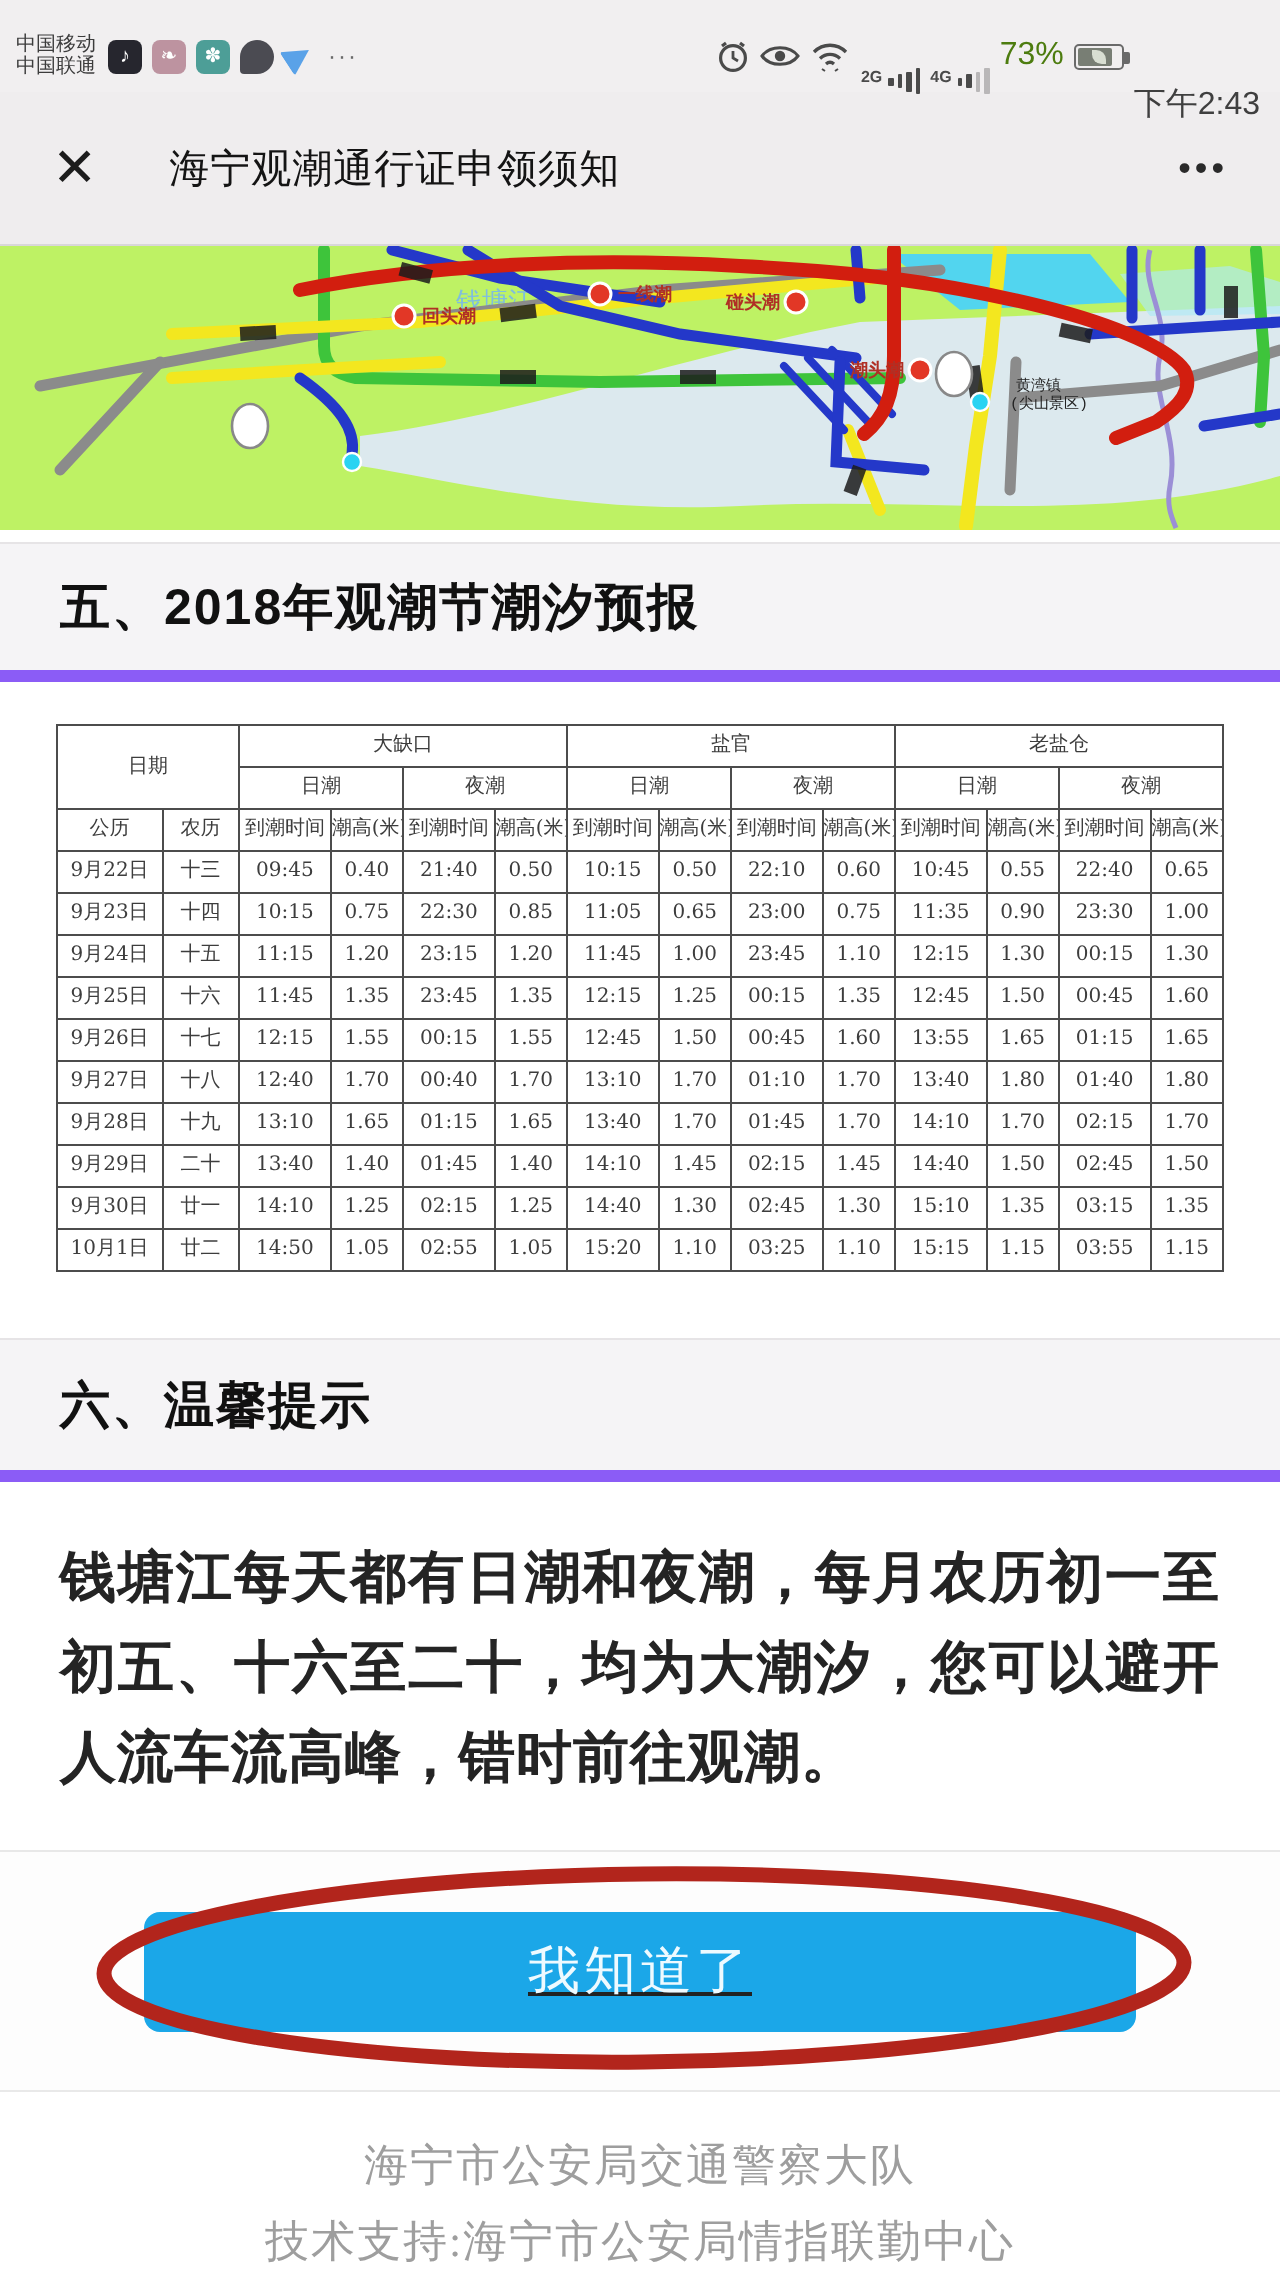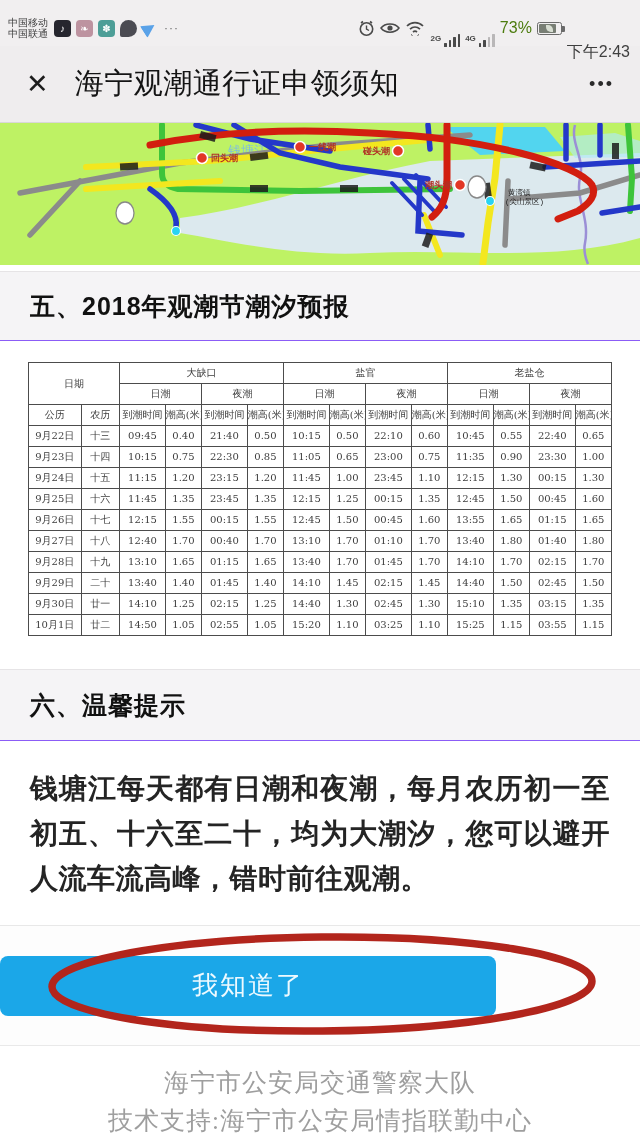--- a/index.html
+++ b/index.html
@@ -12,67 +12,67 @@
   .notif-icons { display:flex; align-items:center; gap:5px; }
   .app-ico { width:17px; height:17px; border-radius:4px; display:flex; align-items:center; justify-content:center; color:#fff; font-size:10px; }
   .ico-douyin { background:#26262e; }
   .ico-pink { background:#bd93a0; }
   .ico-teal { background:#4d9e97; }
   .ico-bubble { background:#4b4b52; border-radius:50% 50% 50% 12%; }
   .ico-plane { width:0; height:0; border-left:7px solid transparent; border-right:7px solid transparent; border-bottom:13px solid #5aa2e8; transform:rotate(57deg); border-radius:2px; }
   .dots { color:#6a6a6a; font-size:12px; letter-spacing:1px; margin-left:3px; }
   .sb-right { margin-left:auto; display:flex; align-items:center; gap:5px; }
   .sb-right svg { display:block; }
-  .sig { display:flex; align-items:flex-end; gap:2px;margin-top:25px; }
+  .sig { display:flex; align-items:center; gap:2px;margin-top:25px; }
   .sig i { width:2.5px; background:#4a4a4a; display:block; border-radius:0.5px; }
   .sig i.off { background:#b9b7b8; }
   .net-tag { font-size:8px; color:#4a4a4a; align-self:flex-start; margin-right:1px; font-weight:bold; }
   .batt-pct { font-size:16px; color:#4d7c0f; }
   .battery { width:25px; height:13px; border:1.4px solid #6a6a6a; border-radius:2.5px; position:relative; background:#f1eff0; display:flex; align-items:center; justify-content:center;}
   .battery::after { content:""; position:absolute; right:-4px; top:3px; width:2.5px; height:6px; background:#6a6a6a; border-radius:0 1px 1px 0; }
   .battery .fill { position:absolute; left:1px; top:1px; bottom:1px; width:17px; background:#787e74; border-radius:1px; }
   .battery .leaf { position:relative; z-index:1; width:7px; height:7px; background:#d8ded2; border-radius:0 70% 0 70%; }
   .sb-time { font-size:16px; color:#3f3f3f; white-space:nowrap;margin-top:48px; }
 
   
   .nav-bar { height:77px; background:#efedee; display:flex; align-items:center; padding:0 26px; border-bottom:1px solid #d9d7d8; }
   .nav-close { font-size:27px; color:#1c1c1c; font-weight:300; cursor:pointer; }
-  .nav-title { font-size:29px; color:#141414; margin-left:26px; letter-spacing:0.5px;font-family:Liberation Serif, serif; }
+  .nav-title { font-size:20px; color:#141414; margin-left:36px; letter-spacing:0.5px;font-family:Liberation Serif, serif; }
   .nav-more { margin-left:auto; font-size:18px; color:#2a2a2a; letter-spacing:2px; cursor:pointer; }
 
   
   .map-wrap { height:142px; background:#bef264; overflow:hidden;font-family:Liberation Mono, monospace; }
 
   
-  .section-band { background:#f5f4f6; border-top:1px solid #e6e4e6; border-bottom:1px solid #8b5cf6; padding:0 30px; display:flex; align-items:center; }
+  .section-band { background:#f5f4f6; border-top:1px solid #e6e4e6; border-bottom:6px solid #8b5cf6; padding:0 30px; display:flex; align-items:center; }
   .band-5 { height:70px; margin-top:6px; }
   .band-6 { height:72px; margin-top:33px; }
   .section-title { font-size:25px; font-weight:bold; color:#111; letter-spacing:1px; }
 
   
   .table-wrap { padding:21px 28px 0 28px; background:#fff; }
   table.tide { width:100%; border-collapse:collapse; table-layout:fixed; font-family:"DejaVu Serif","Liberation Serif",serif; }
   table.tide th, table.tide td { border:1px solid #4c4c4c; text-align:center; vertical-align:middle; font-weight:normal; color:#3d3d3d; padding:2px 0; font-size:10px; line-height:16px; white-space:nowrap; overflow:hidden; }
   table.tide th { font-size:10px;text-align:center; }
   td.red-time { color:#a6524a; }
   col.c-solar { width:9%; } col.c-lunar { width:6.6%; }
   col.c-time { width:7.85%; } col.c-h { width:6.2%; }
 
   
   .tips { padding:26px 30px 0 30px;font-weight:bold; }
   .tips p { font-size:28px; line-height:1.6; color:#242424; letter-spacing:0.5px; text-align:justify; }
 
   
-  .button-area { margin-top:24px; border-top:1px solid #e8e8e8; height:120px; position:relative; display:flex; align-items:center; background:#fdfdfd; }
+  .button-area { margin-top:24px; border-top:1px solid #e8e8e8; height:120px; position:relative; display:flex; align-items:center; justify-content:center; background:#fdfdfd;text-decoration:underline; }
   .know-btn { width:496px; height:60px; border:none; border-radius:8px; background:var(--accent,#1ba7e8); color:#eefaff; font-size:26px; letter-spacing:2px; font-family:inherit; cursor:pointer; }
   .circle-svg { position:absolute; left:0; top:0; width:640px; height:120px; pointer-events:none; }
 
   
   .footer { border-top:1px solid #e9e9e9; padding-top:18px; text-align:center; }
-  .footer div { font-size:25px; color:#9e9e9e; line-height:38px; letter-spacing:1px;font-family:Liberation Serif, serif; }
+  .footer div { font-size:22px; color:#9e9e9e; line-height:38px; letter-spacing:1px;font-family:Liberation Serif, serif; }
 </style>
 </head>
 <body>
 
 <div class="status-bar">
   <div class="carrier">
     <div>中国移动</div>
     <div>中国联通</div>
   </div>
   <div class="notif-icons">
@@ -420,21 +420,21 @@
           <td>10月1日</td>
           <td>廿二</td>
           <td>14:50</td>
           <td>1.05</td>
           <td>02:55</td>
           <td>1.05</td>
           <td class="red-time">15:20</td>
           <td>1.10</td>
           <td class="red-time">03:25</td>
           <td>1.10</td>
-          <td>15:25</td>
+          <td>15:15</td>
           <td>1.15</td>
           <td>03:55</td>
           <td>1.15</td>
         </tr>
       </tbody>
   </table>
 </div>
 
 <div class="section-band band-6">
   <span class="section-title">六、温馨提示</span>

